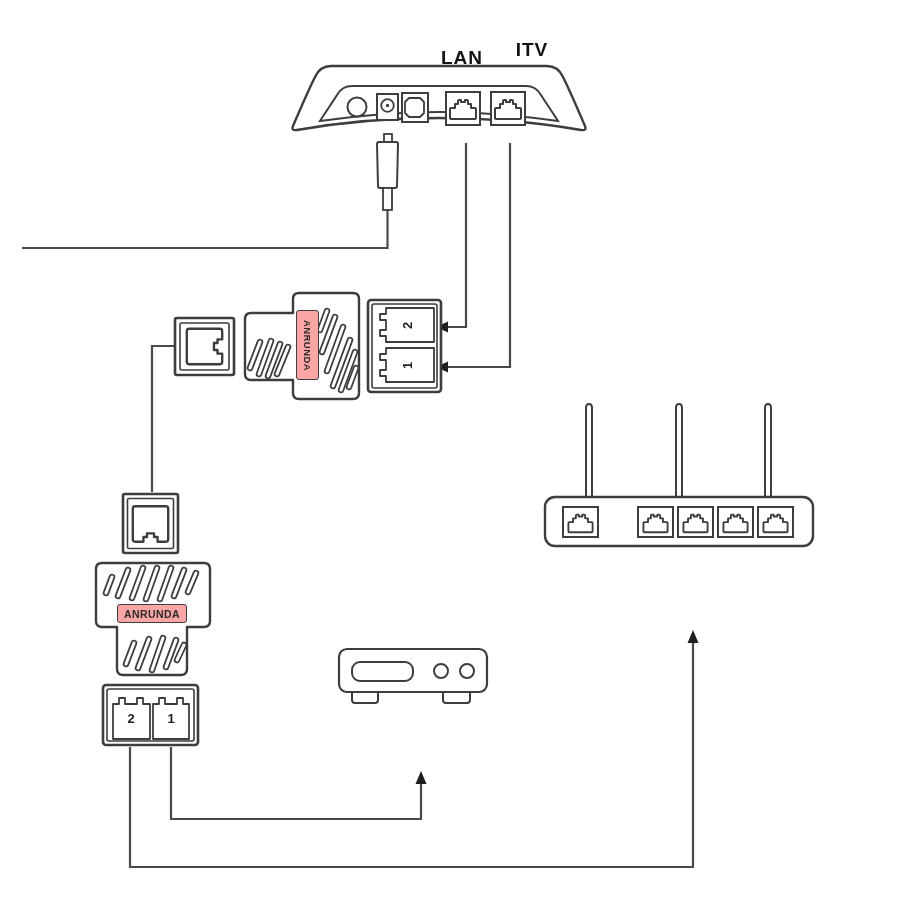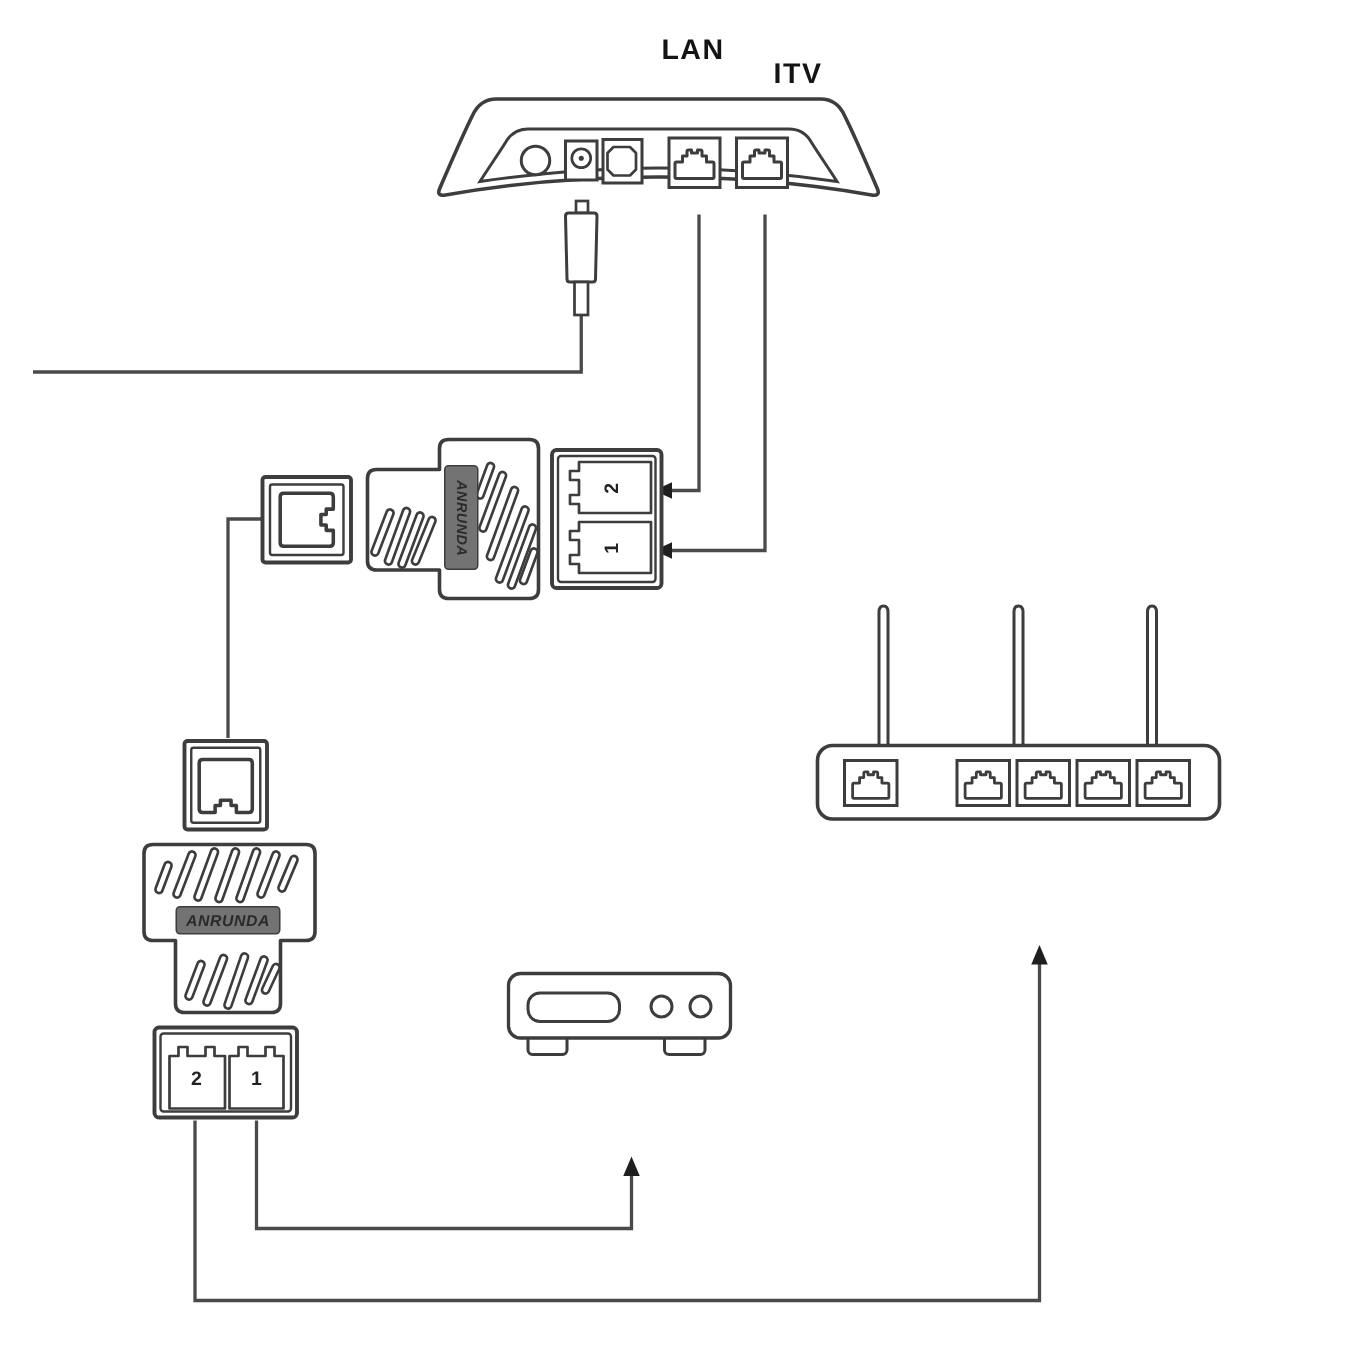--- a/index.html
+++ b/index.html
@@ -4,22 +4,22 @@
 <style>
   html,body{margin:0;padding:0;background:#fff;}
   #canvas{
     position:relative;width:900px;height:900px;background:#ffffff;
     font-family:"Liberation Sans", sans-serif;color:#1a1a1a;overflow:hidden;
   }
   #art{position:absolute;left:0;top:0;}
   .overlay{position:absolute;display:flex;align-items:center;justify-content:center;}
   .lanitv{font-size:19px;font-weight:bold;letter-spacing:1px;color:#141414;}
   .brandbox{
-    border:1.6px solid #3d3d3d;border-radius:3px;background:#737373;
-    font-size:10.5px;font-weight:600;letter-spacing:.4px;color:#2a2a2a;font-style:italic;
+    border:1.6px solid #3d3d3d;border-radius:3px;background:#fca5a5;
+    font-size:10.5px;font-weight:600;letter-spacing:.4px;color:#2a2a2a;
   }
   .brandbox span{white-space:nowrap;}
   .vtext span{transform:rotate(90deg);font-size:9.5px;}
   .portnum{font-size:13px;font-weight:600;color:#222;background:transparent;}
   .portnum.rot span{display:block;transform:rotate(-90deg);}
 </style>
 </head>
 <body>
 
 <div id="canvas">
@@ -226,21 +226,21 @@
   <g>
     <rect x="352" y="688" width="26" height="15" rx="3" fill="#fff" stroke="#3d3d3d" stroke-width="2"></rect>
     <rect x="443" y="688" width="27" height="15" rx="3" fill="#fff" stroke="#3d3d3d" stroke-width="2"></rect>
     <rect x="339" y="649" width="148" height="43" rx="8" fill="#fff" stroke="#3d3d3d" stroke-width="2.2"></rect>
     <rect x="352" y="662" width="61" height="19" rx="8" fill="#fff" stroke="#3d3d3d" stroke-width="2"></rect>
     <circle cx="441" cy="671" r="7" fill="#fff" stroke="#3d3d3d" stroke-width="2"></circle>
     <circle cx="467" cy="671" r="7" fill="#fff" stroke="#3d3d3d" stroke-width="2"></circle>
   </g>
 </svg>
 
-<span class="overlay lanitv" style="left:441px;top:24px;width:42px;height:20px;">LAN</span>
+<span class="overlay lanitv" style="left:441px;top:48px;width:42px;height:20px;">LAN</span>
 <span class="overlay lanitv" style="left:514px;top:40px;width:36px;height:20px;">ITV</span>
 
 <div class="overlay brandbox vtext" style="left:296px;top:310px;width:21px;height:68px;">
   <span>ANRUNDA</span>
 </div>
 
 <div class="overlay brandbox" style="left:117px;top:604px;width:68px;height:17px;">
   <span style="font-size:10.5px;">ANRUNDA</span>
 </div>
 

